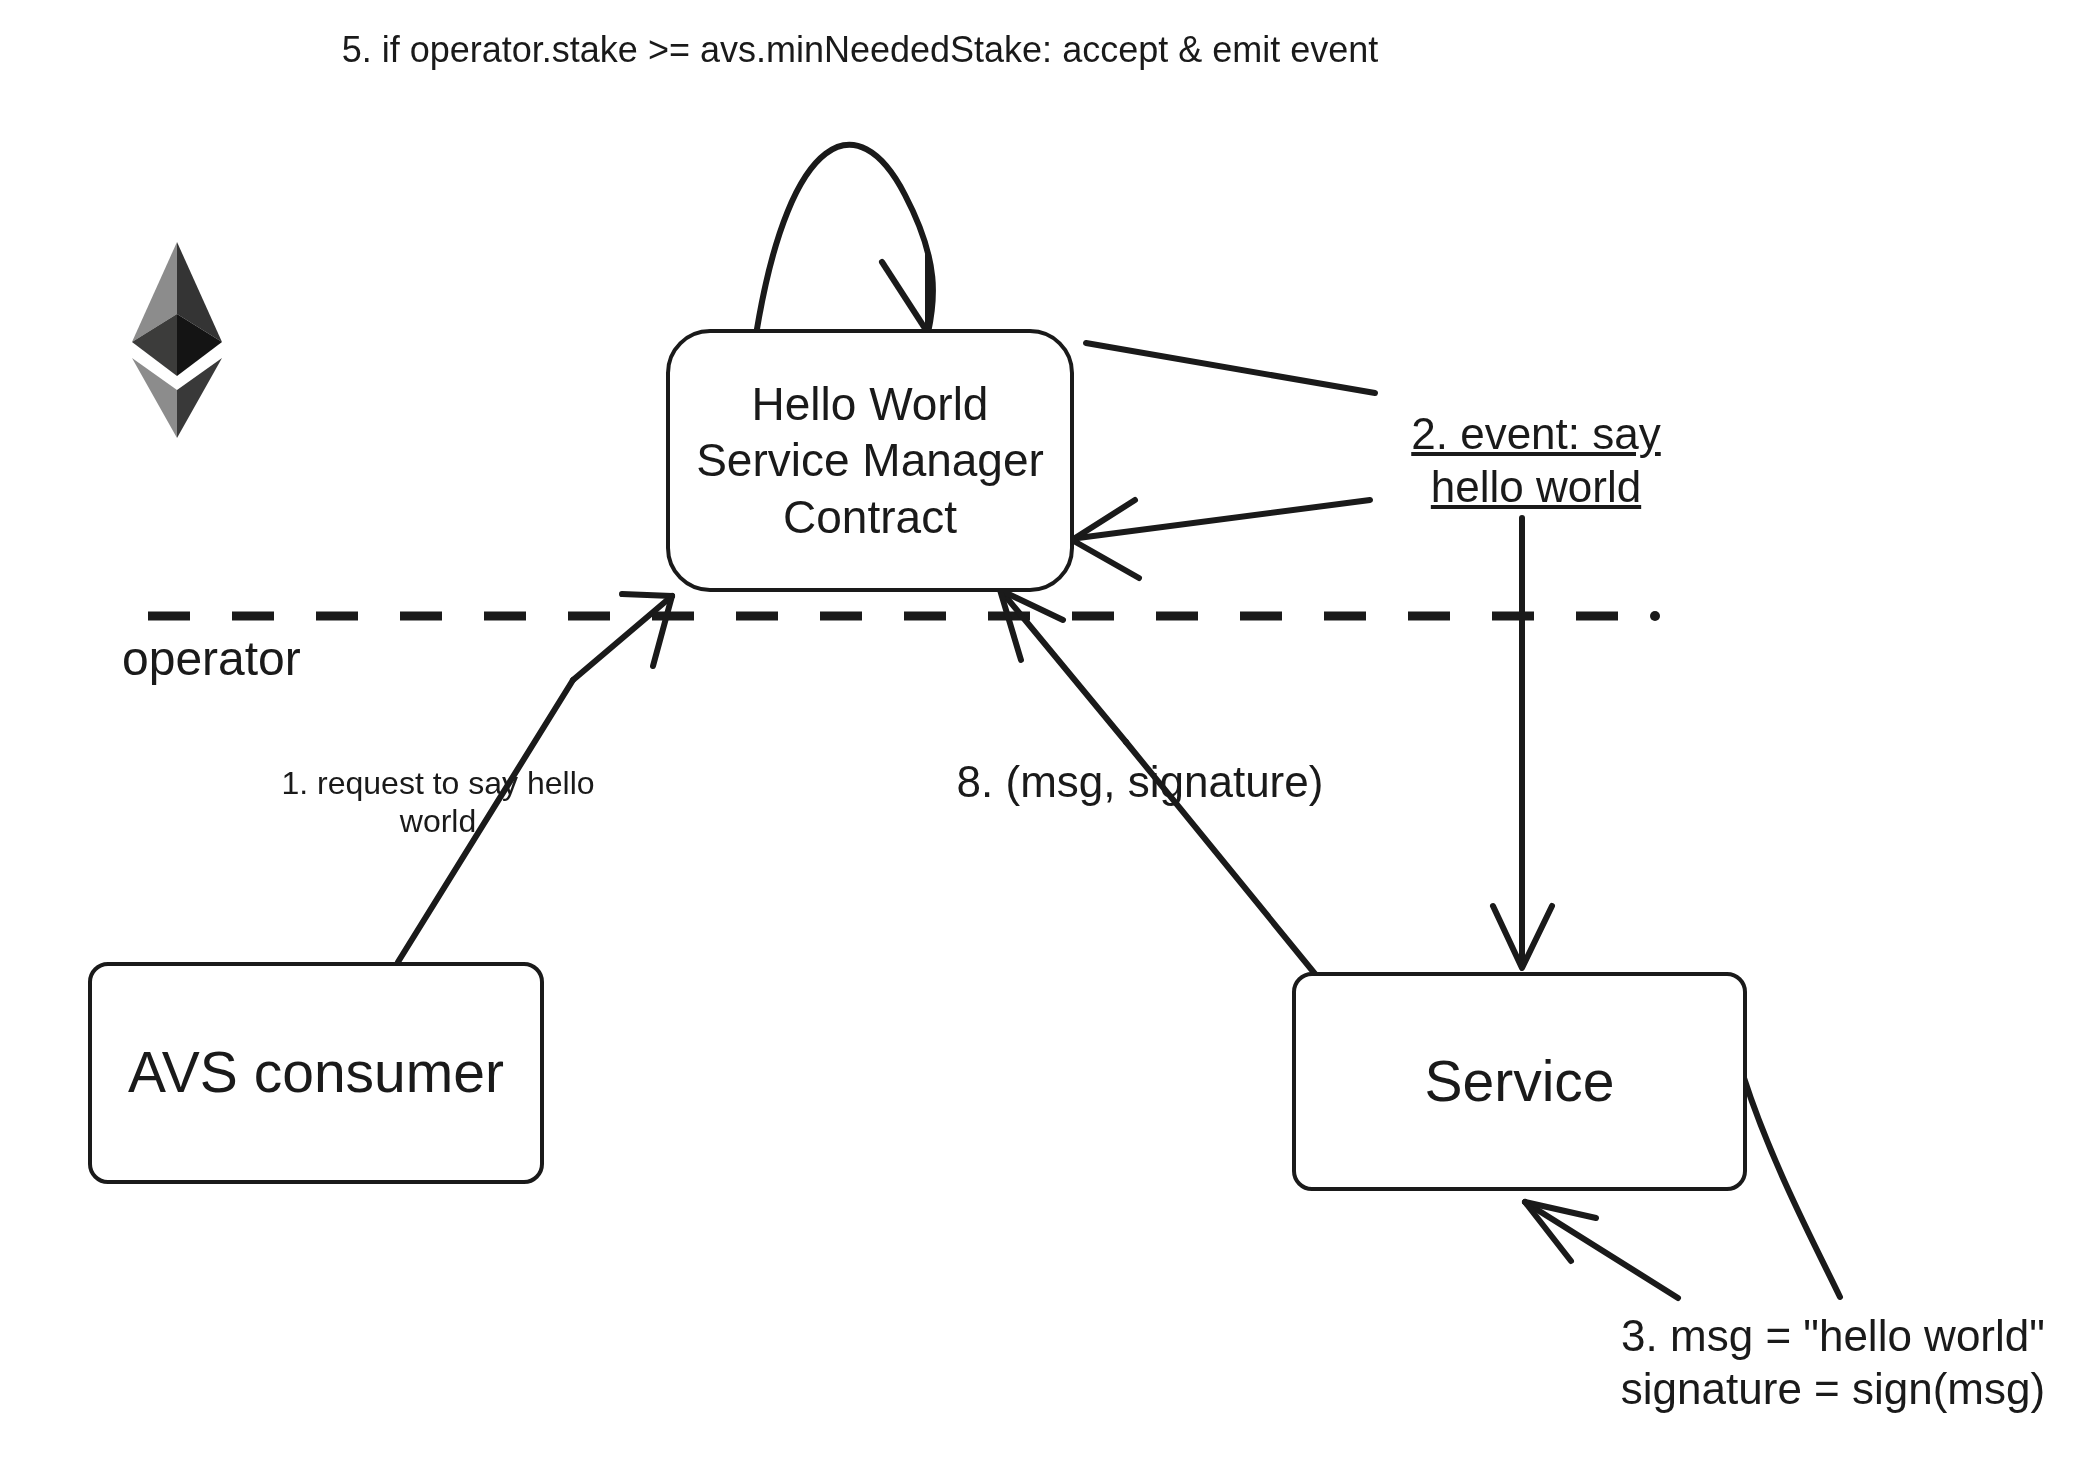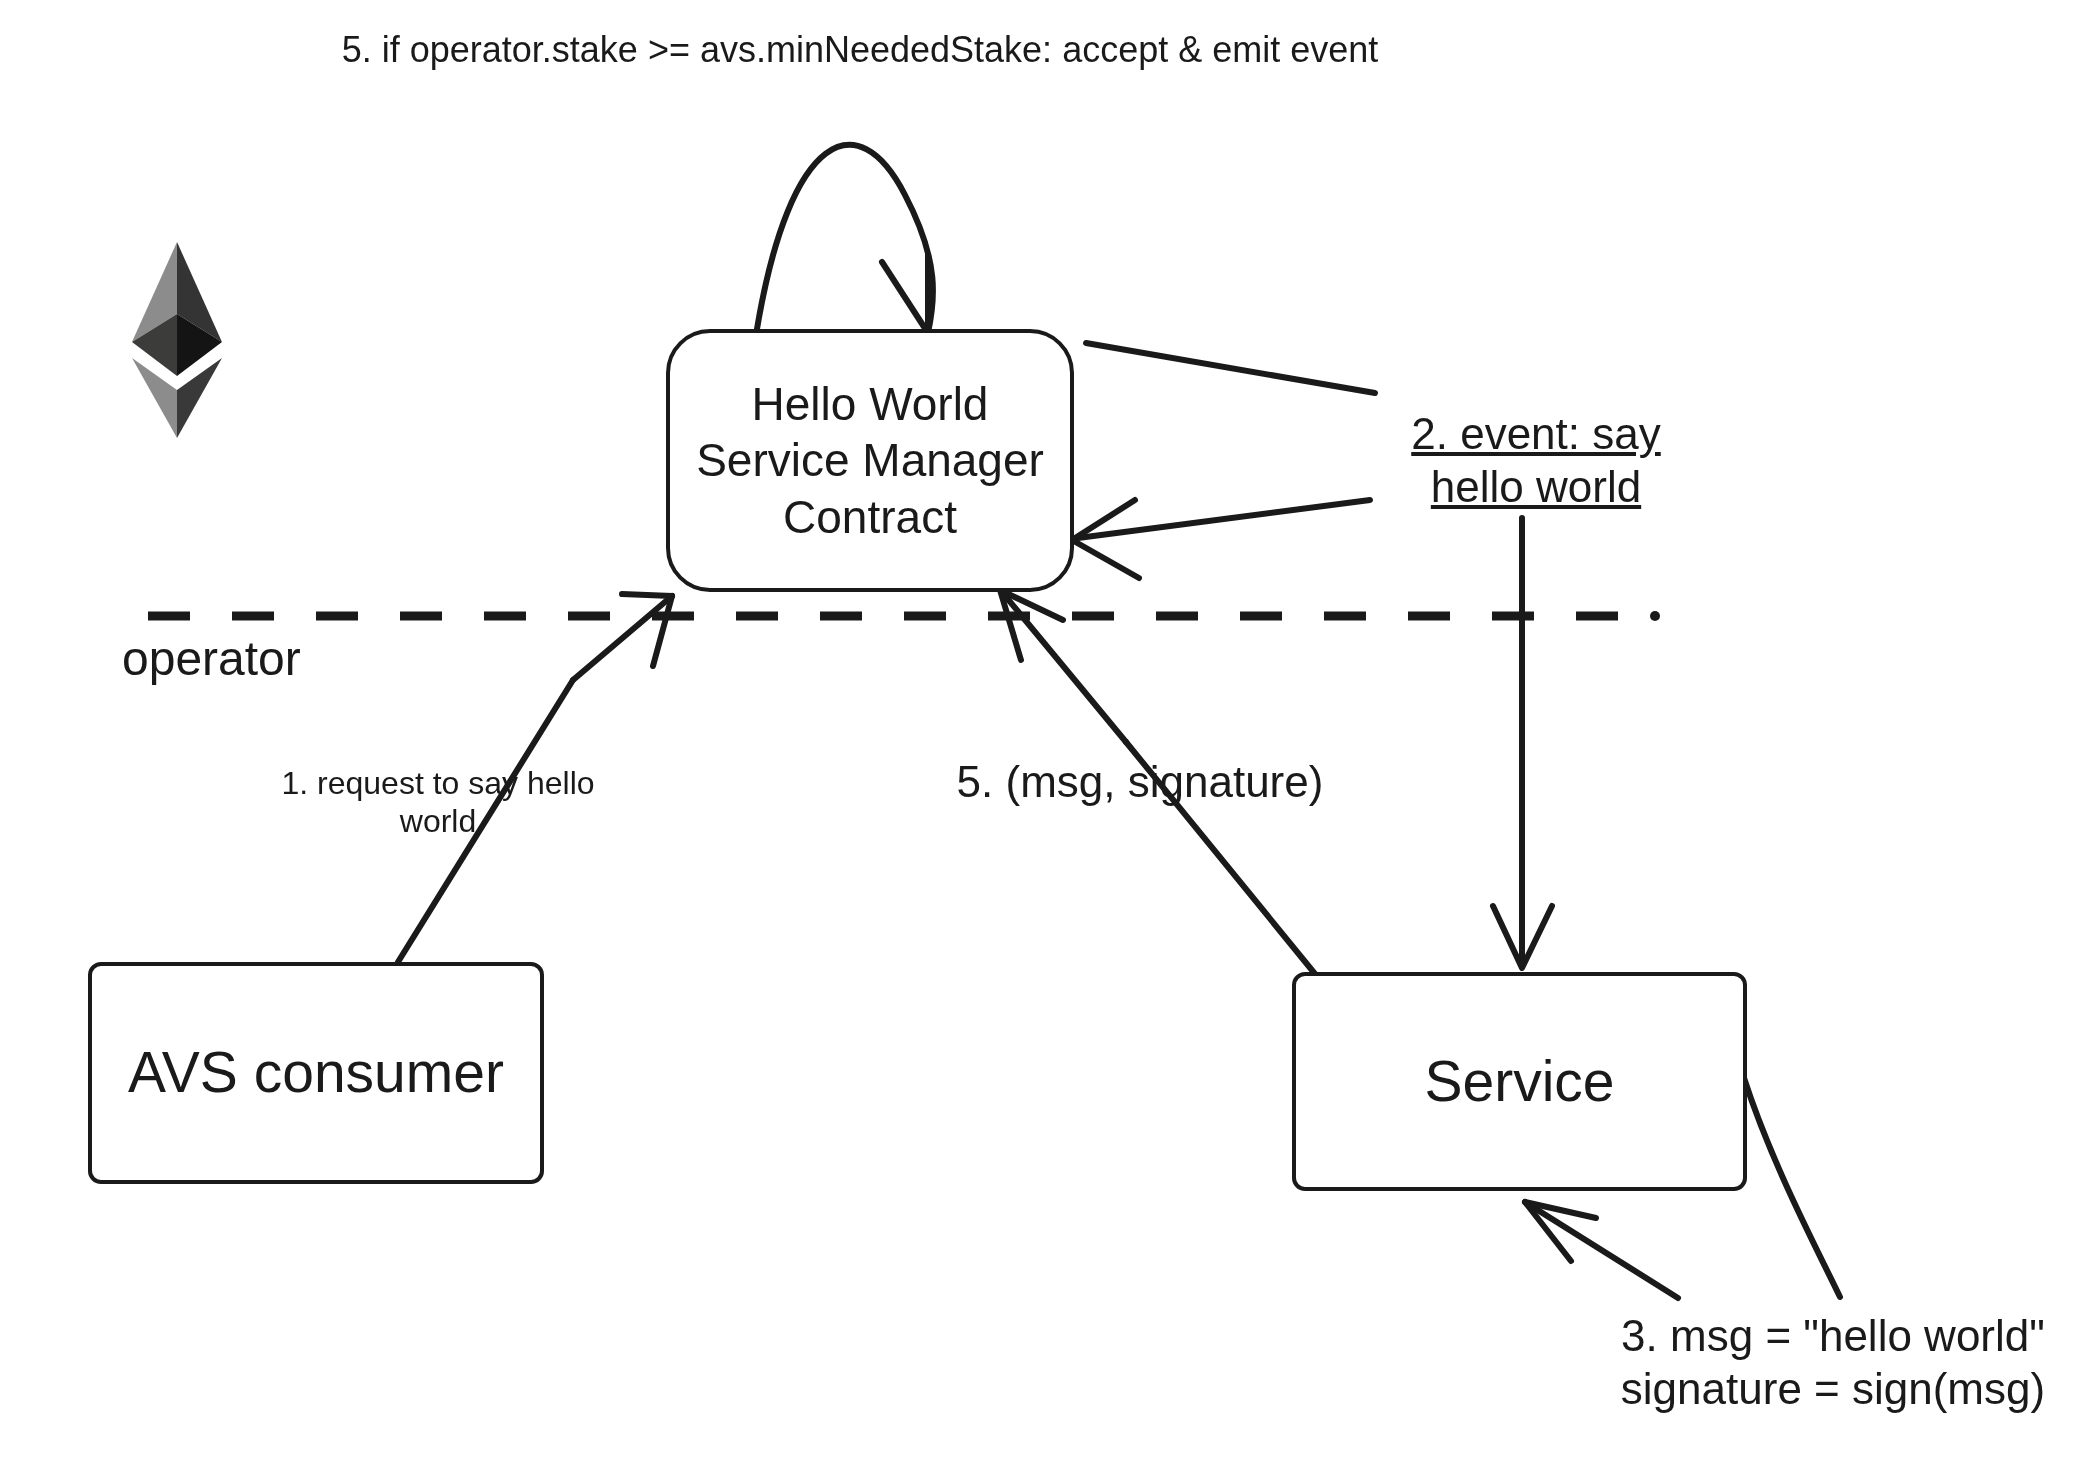--- a/index.html
+++ b/index.html
@@ -25,21 +25,21 @@
     top: 0;
     width: 2088px;
     height: 1480px;
     pointer-events: none;
   }
   .node {
     position: absolute;
     box-sizing: border-box;
     background: #ffffff;
     border: 4px solid #1a1a1a;
-    border-radius: 13px;
+    border-radius: 20px;
     display: flex;
     align-items: center;
     justify-content: center;
     text-align: center;
     line-height: 1.22;
     color: #1a1a1a;
     z-index: 3;
   }
   .node-label {
     display: block;
@@ -207,18 +207,18 @@
   <div class="edge-label" id="label-step5">5. if operator.stake &gt;= avs.minNeededStake: accept &amp; emit event</div>
 
   <div class="edge-label" id="label-offchain">operator</div>
 
   <div class="edge-label" id="label-step1">1. request to say hello
 world</div>
 
   <div class="edge-label" id="label-step2">2. event: say
 hello world</div>
 
-  <div class="edge-label" id="label-step4">5. (msg, signature)</div>
+  <div class="edge-label" id="label-step4">8. (msg, signature)</div>
 
   <div class="edge-label" id="label-step3">3. msg = "hello world"
 signature = sign(msg)</div>
 
 </div>
 
 </body></html>

